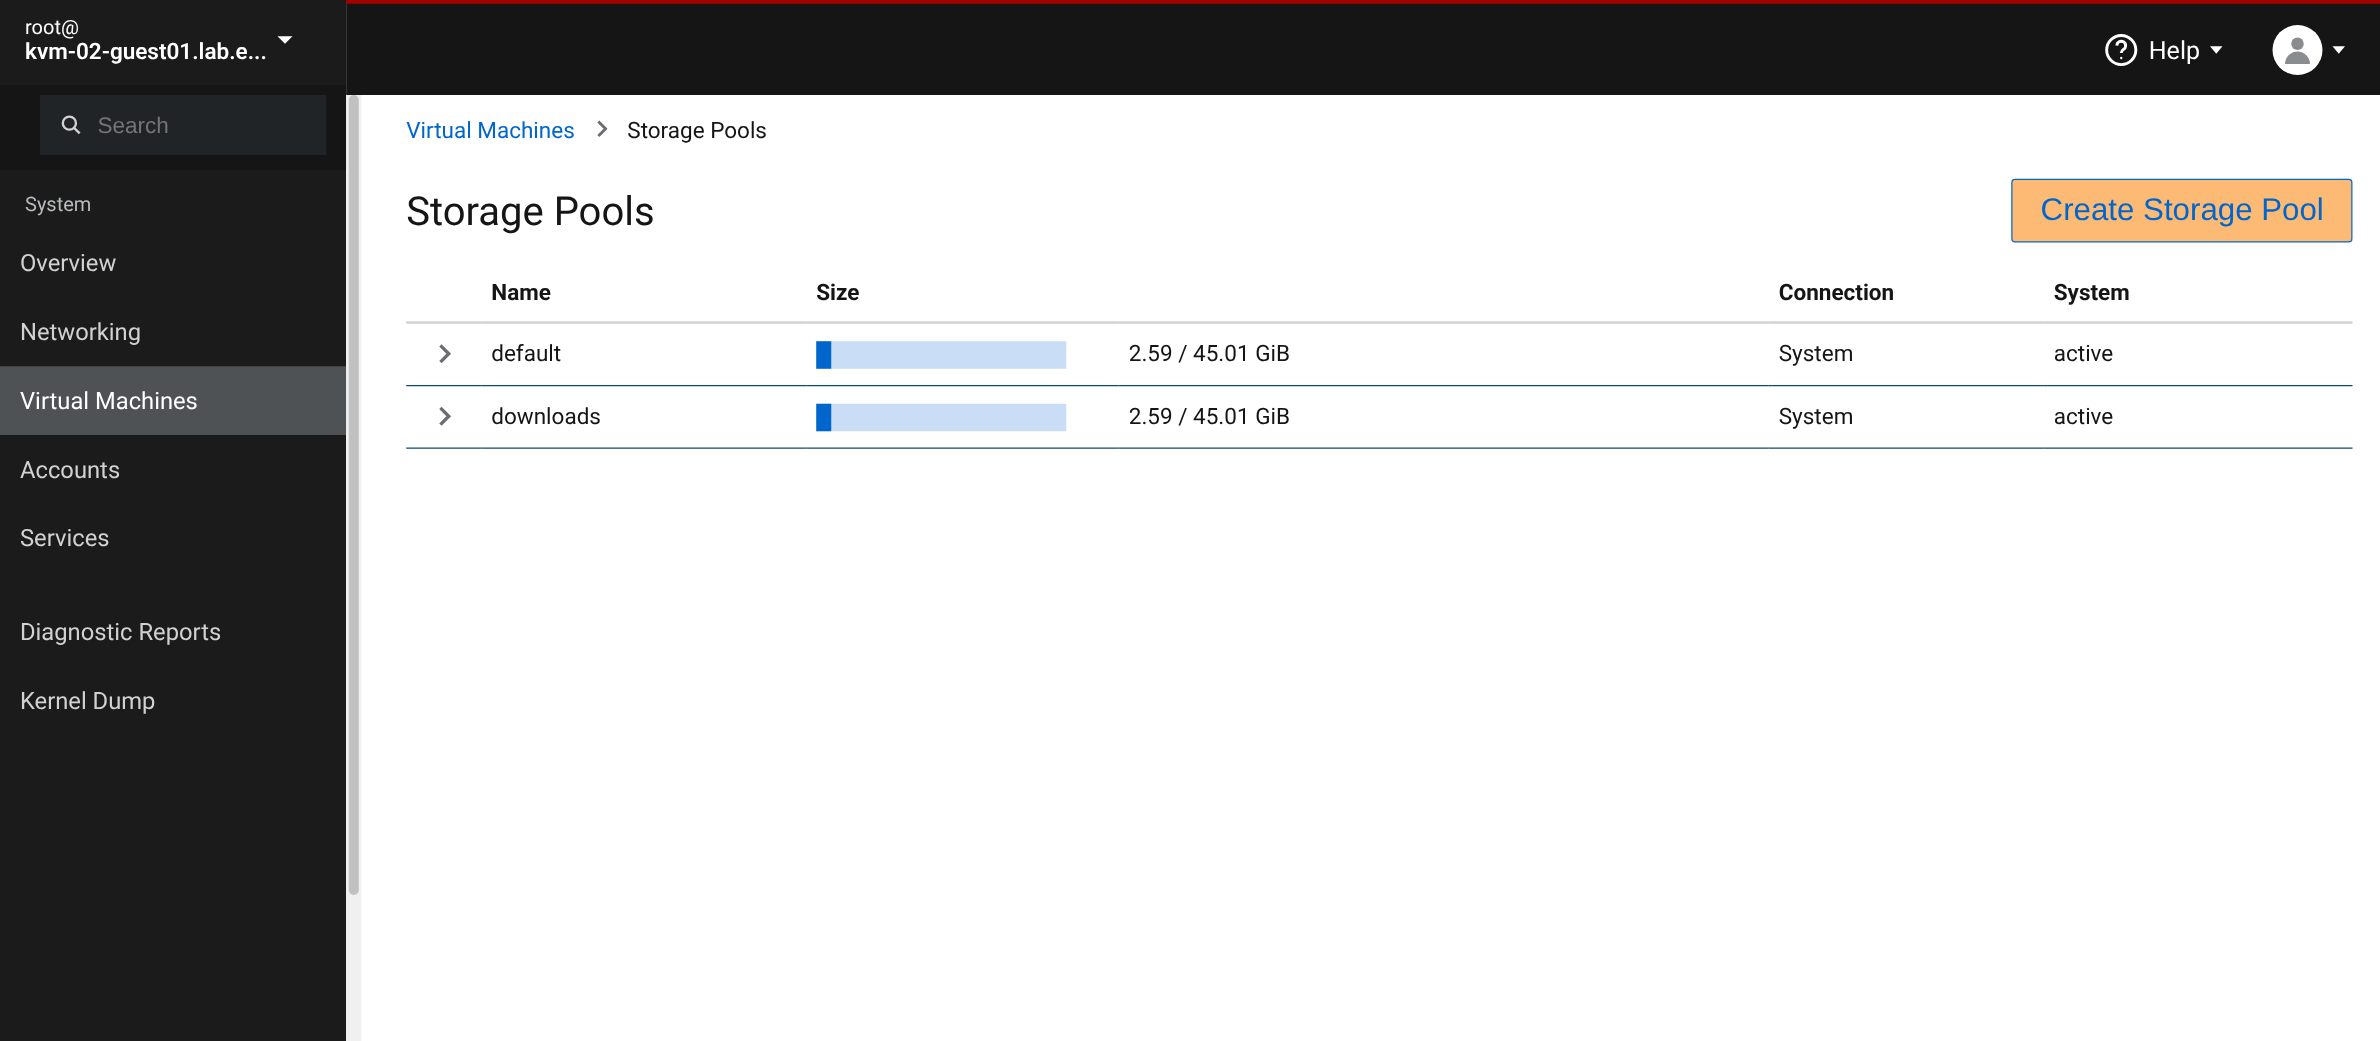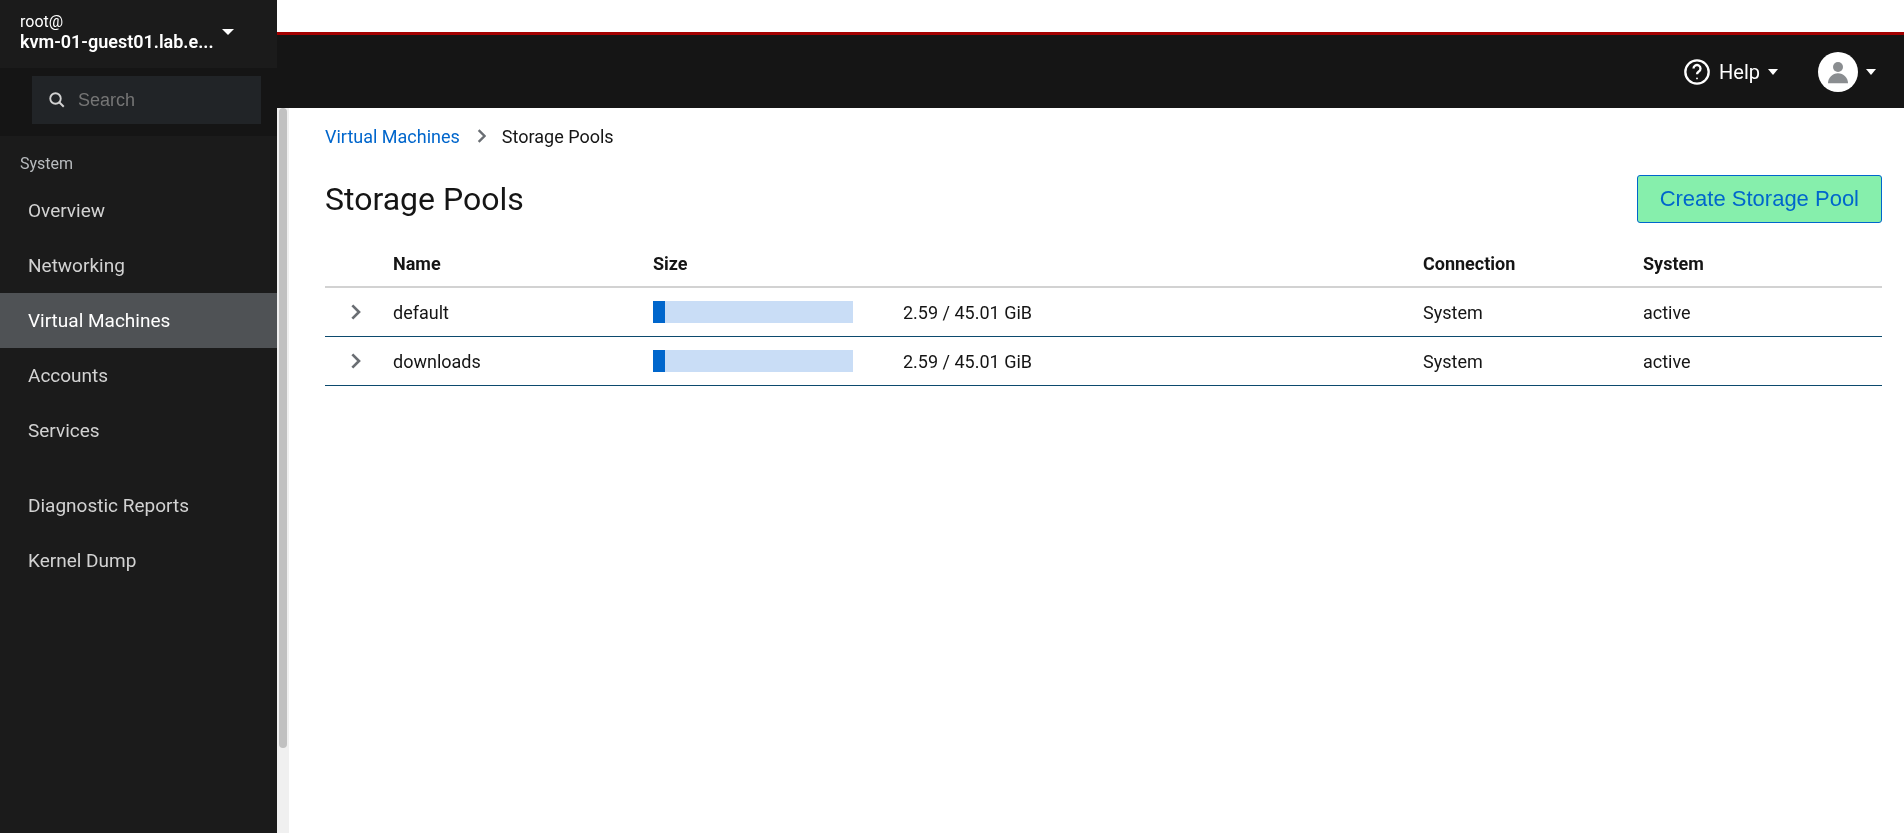--- a/index.html
+++ b/index.html
@@ -73,21 +73,21 @@
   width: 100%;
 }
 .search-box svg { flex-shrink: 0; }
 
 .nav-section-label {
   padding: 18px 20px 10px 20px;
   font-size: 16px;
   color: #b8bbbe;
 }
 .nav-item {
-  padding: 16px 28px;
+  padding: 16px 16px;
   font-size: 19px;
   color: #d2d2d2;
   cursor: pointer;
 }
 .nav-item.active {
   background: #4f5255;
   color: #fff;
 }
 .nav-gap { height: 20px; }
 
@@ -95,21 +95,20 @@
 .main { flex: 1; display: flex; flex-direction: column; position: relative; }
 .topbar {
   height: 76px;
   background: #151515;
   border-top: 3px solid #a30000;
   display: flex;
   align-items: center;
   justify-content: flex-end;
   padding: 0 16px;
   gap: 16px;
-  margin-top: 32px;
 }
 .topbar-item {
   display: flex;
   align-items: center;
   gap: 8px;
   color: #fff;
   font-size: 20px;
   padding: 8px 12px;
   cursor: pointer;
 }
@@ -172,22 +171,22 @@
   justify-content: space-between;
   margin-bottom: 18px;
 }
 .page-title {
   font-size: 32px;
   font-weight: 400;
 }
 .btn-outline {
   border: 1px solid #06c;
   color: #06c;
-  background: #86efac;
-  font-size: 22px;
+  background: #fdba74;
+  font-size: 25px;
   padding: 10px 22px;
   border-radius: 3px;
   cursor: pointer;
 }
 
 
 table.pools {
   width: 100%;
   border-collapse: collapse;
   font-size: 18px;
@@ -230,21 +229,21 @@
 }
 </style>
 </head>
 <body>
 
 <div class="app">
   <aside class="sidebar">
     <div class="host-switcher">
       <div class="host-text">
         <div class="host-user">root@</div>
-        <div class="host-name">kvm-01-guest01.lab.e...</div>
+        <div class="host-name">kvm-02-guest01.lab.e...</div>
       </div>
       <div class="host-caret"></div>
     </div>
 
     <div class="search-wrap">
       <div class="search-box">
         <svg width="18" height="18" viewBox="0 0 24 24" fill="none" stroke="#d2d2d2" stroke-width="2.5">
             <circle cx="10" cy="10" r="7"></circle>
             <line x1="21" y1="21" x2="15" y2="15"></line>
           </svg>

